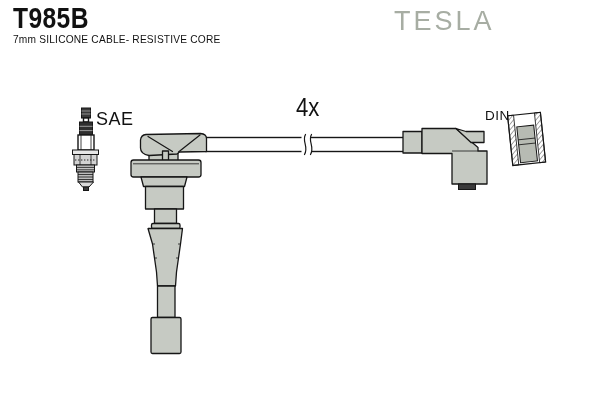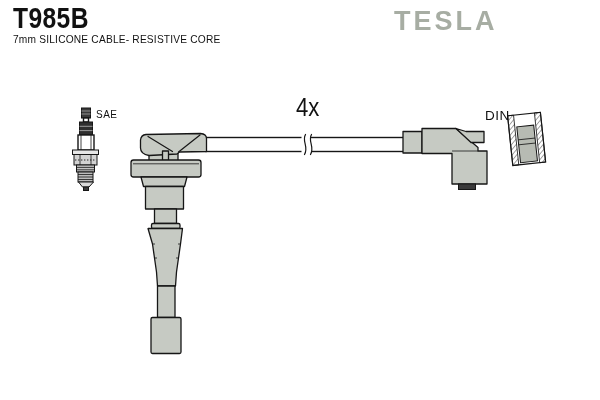--- a/index.html
+++ b/index.html
@@ -21,25 +21,25 @@
   .abs{position:absolute;line-height:1;white-space:nowrap;}
   .part-number{
     left:13px;top:3px;font-size:30px;font-weight:700;
     transform:scaleX(0.82);transform-origin:left top;letter-spacing:0.5px;
   }
   .description{
     left:13px;top:34px;font-size:10.5px;font-weight:400;
     transform:scaleX(0.97);transform-origin:left top;letter-spacing:0.2px;
   }
   .brand-logo{
-    left:394px;top:8px;font-size:27px;font-weight:700;
+    left:394px;top:8px;font-size:27px;font-weight:400;
     color:var(--brand-gray);letter-spacing:3px;
     transform:scaleX(1.02,1);transform-origin:left top;
   }
-  .sae-label{left:96px;top:110px;font-size:10px;letter-spacing:0.5px;}
+  .sae-label{left:96px;top:110px;font-size:18px;letter-spacing:0.5px;}
   .din-label{left:485px;top:109px;font-size:13.5px;letter-spacing:0.5px;text-align:right;}
   .qty-label{
     left:296px;top:94px;font-size:26px;font-weight:400;
     transform:scaleX(0.85);transform-origin:left top;
   }
   svg.diagram{position:absolute;left:0;top:0;}
   .g-boot{fill:var(--boot-gray);stroke:var(--outline);stroke-width:1.3;stroke-linejoin:round;}
   .g-line{stroke:var(--outline);fill:none;stroke-width:1.2;stroke-linecap:round;}
   .g-thin{stroke:var(--outline);fill:none;stroke-width:0.8;}
   .g-dark{fill:var(--dark-part);stroke:var(--outline);stroke-width:1;}

